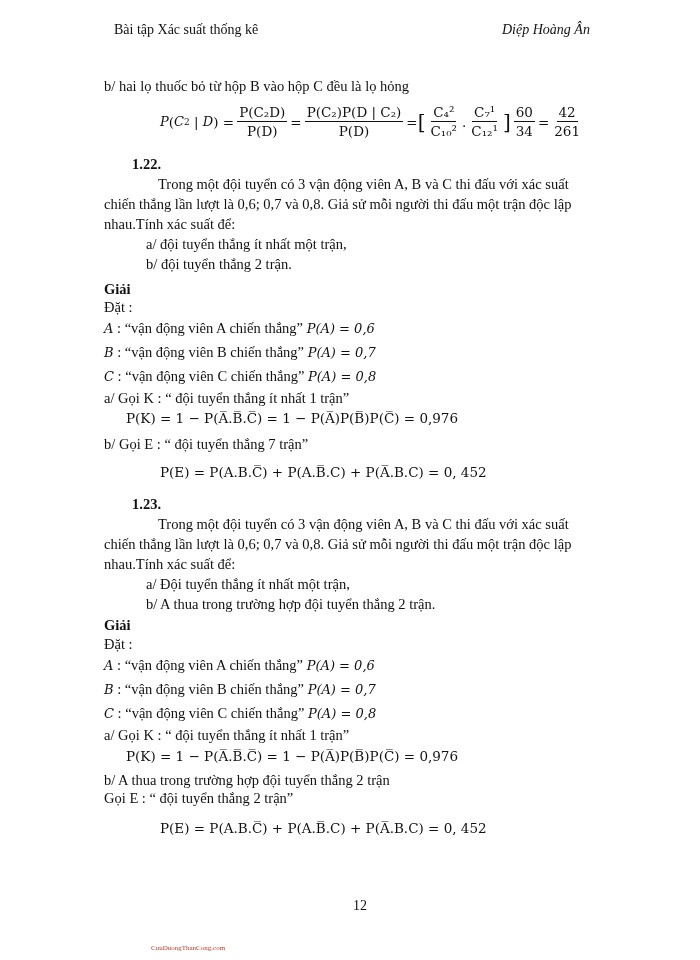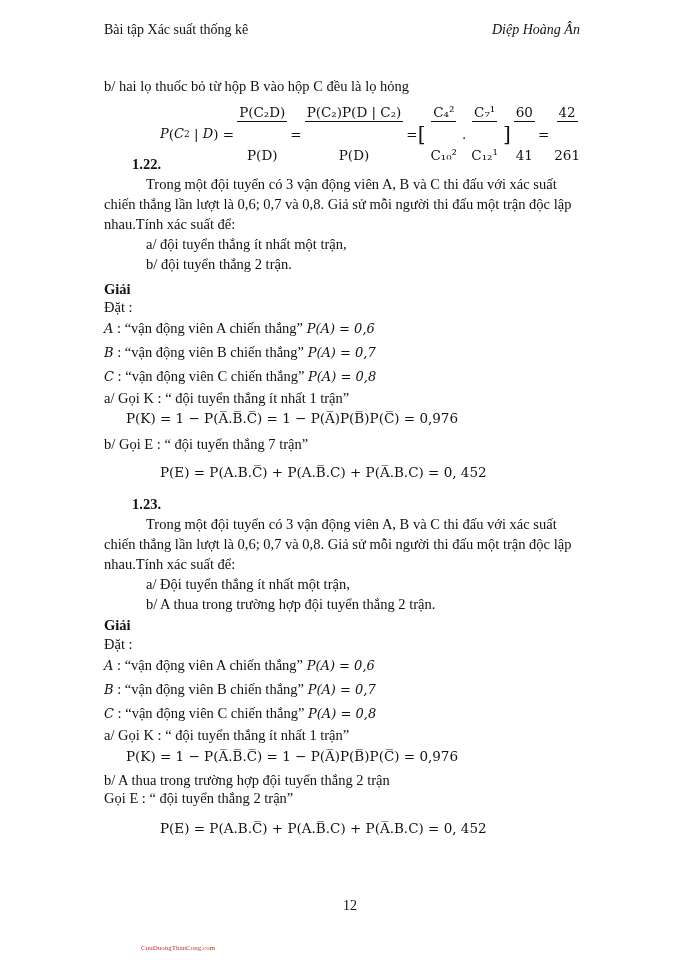--- a/index.html
+++ b/index.html
@@ -1,30 +1,30 @@
 <!DOCTYPE html>
 <html><head>
 <meta charset="utf-8">
 <style>
   html, body { margin:0; padding:0; background:#ffffff; }
   body { width:700px; height:960px; position:relative; overflow:hidden;
          font-family:"Liberation Serif", "DejaVu Serif", serif; color:#111; font-size:14.5px; }
-  .abs { position:absolute; white-space:nowrap; }
+  .abs { position:absolute; white-space:nowrap;margin-left:10px; }
   .hdr-left { left:104px; top:22px; font-size:14px; }
   .hdr-right { left:492px; top:22px; font-size:14px; font-style:italic; }
   .line { position:absolute; left:104px; white-space:nowrap; font-size:14.5px; }
-  .ind1 { left:146px; }
+  .ind1 { left:158px; }
   .ind2 { left:146px; }
   .num { font-weight:bold; left:108px;margin-left:24px; }
   .bold { font-weight:bold;text-align:right; }
   .mi { font-style:italic; font-family:"DejaVu Serif", serif; font-size:13px; }
   .math { position:absolute; white-space:nowrap; font-family:"DejaVu Serif", serif; font-size:13.5px; display:flex; align-items:center; }
   .frac { display:inline-flex; flex-direction:column; align-items:center; vertical-align:middle; margin:0 3px; }
   .frac .n { border-bottom:1px solid #111; padding:0 2px 1px; line-height:1.2; }
-  .frac .d { padding:1px 2px 0; line-height:1.2;margin-top:24px; }
+  .frac .d { padding:1px 2px 0; line-height:1.2; }
   .big { font-size:20px; font-weight:lighter; }
   .page-num { left:343px; top:898px; font-size:14px; }
   .foot-left { left:141px; top:944px; font-size:7px; color:#c0392b;text-align:center; }
   .foot-right { left:430px; top:976px; font-size:7px; color:#c0392b; }
   sub { font-size:9px; }
 </style>
 </head>
 <body>
 
 <div class="abs hdr-left">Bài tập Xác suất thống kê</div>
@@ -46,21 +46,21 @@
       <span class="n">C₄²</span>
       <span class="d">C₁₀²</span>
     </span>.
   <span class="frac">
       <span class="n">C₇¹</span>
       <span class="d">C₁₂¹</span>
     </span>
   <span class="big">]</span>
   <span class="frac">
       <span class="n">60</span>
-      <span class="d">41</span>
+      <span class="d">34</span>
     </span>=
   <span class="frac">
       <span class="n">42</span>
       <span class="d">261</span>
     </span>
 </div>
 
 <div class="line num" style="top:156px">1.22.</div>
 <div class="line ind1" style="top:176px">Trong một đội tuyển có 3 vận động viên A, B và C thi đấu với xác suất</div>
 <div class="line" style="top:196px">chiến thắng lần lượt là 0,6;  0,7 và 0,8. Giả sử mỗi người thi đấu một trận độc lập</div>

